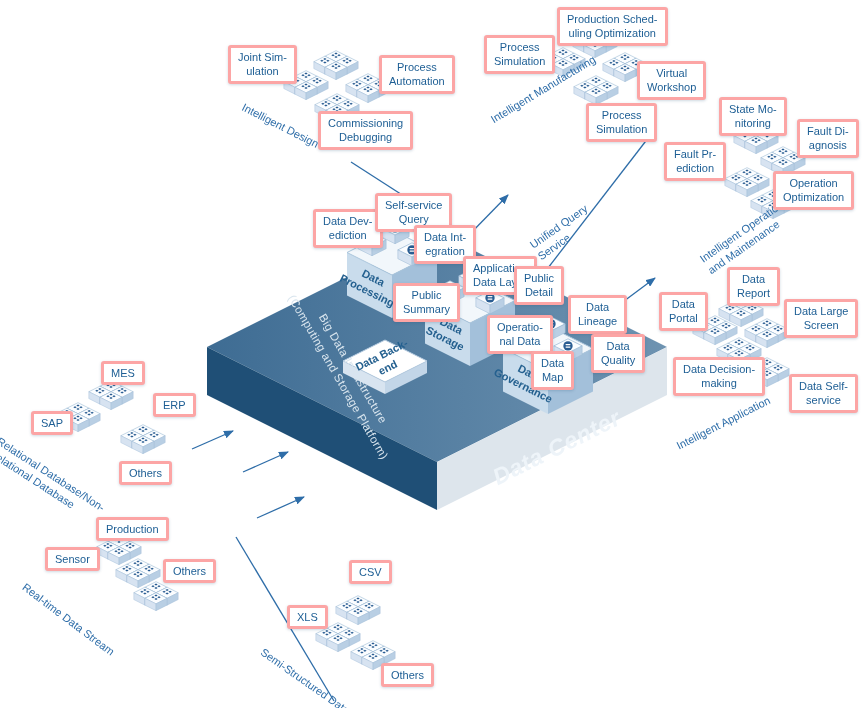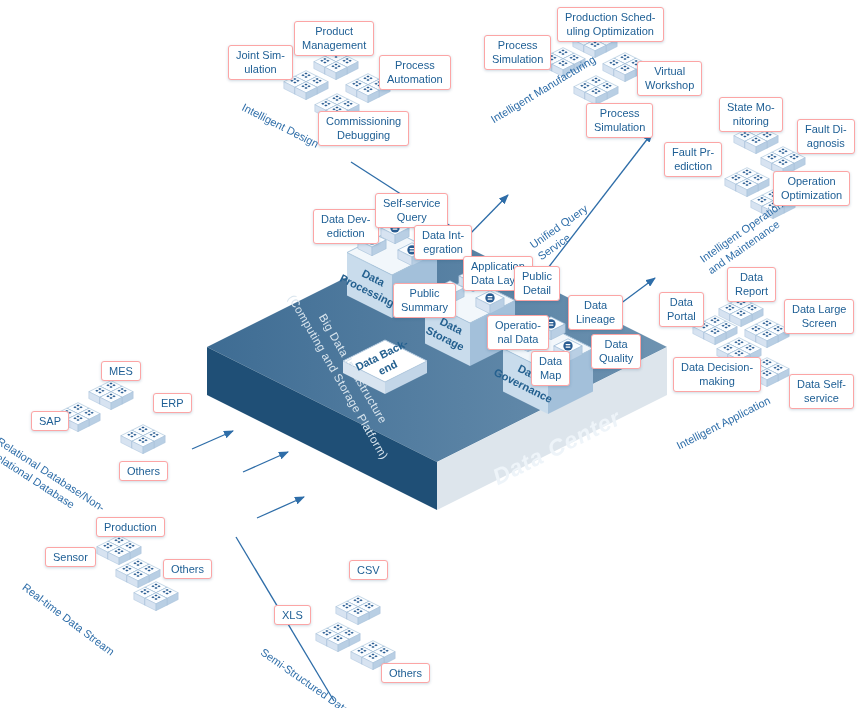--- a/index.html
+++ b/index.html
@@ -1,19 +1,19 @@
 <!DOCTYPE html>
 <html><head>
 <meta charset="utf-8">
 <style>
   html,body{margin:0;padding:0}
   body{font-family:"Liberation Sans",sans-serif;background:#fff}
   .stage{position:relative;width:865px;height:708px;overflow:hidden;background:#fff}
   .stage svg.base{position:absolute;left:0;top:0;z-index:1}
-  .lbl{position:absolute;z-index:3;background:#fff;border:1px solid #fca5a5;border-radius:3px;
+  .lbl{position:absolute;z-index:3;background:#fff;border:3px solid #fca5a5;border-radius:3px;
        padding:2px 7px;font-size:11px;line-height:1.3;color:#1d5e94;text-align:center;
        white-space:pre-line;box-shadow:0 1px 3px rgba(31,79,118,.22)}
   .rot{position:absolute;z-index:2;color:#2f6ea9;font-size:11px;line-height:1.3;
        white-space:pre-line;transform-origin:0 0}
   .stk{position:absolute;z-index:2;width:84px;text-align:center;font-size:11px;font-weight:bold;
        color:#24608f;line-height:1.25;white-space:pre-line}
   .psub{position:absolute;z-index:2;width:230px;left:230px;top:356px;transform:rotate(60deg);
        text-align:center;color:#d9e5ee;font-size:11.5px;line-height:1.5;white-space:pre-line;letter-spacing:.4px}
   .ptitle{position:absolute;z-index:2;left:462px;top:434px;width:190px;transform:rotate(-26.5deg);
        text-align:center;color:#eef4f9;font-size:23px;font-weight:bold;font-style:italic;letter-spacing:1px}
@@ -161,22 +161,20 @@
   <div class="rot" style="left:674px;top:440px;transform:rotate(-27deg)">Intelligent Application</div>
   <div class="rot" style="left:527px;top:240px;transform:rotate(-35deg)">Unified Query
 Service</div>
   <div class="rot" style="left:2px;top:434px;transform:rotate(33deg)">Relational Database/Non-
 Relational Database</div>
   <div class="rot" style="left:28px;top:580px;transform:rotate(37deg)">Real-time Data Stream</div>
   <div class="rot" style="left:266px;top:645px;transform:rotate(35deg)">Semi-Structured Data</div>
 
   <div class="lbl" style="left:228px;top:45px">Joint Sim-
 ulation</div>
-  <div class="lbl" style="left:294px;top:21px">Product
-Management</div>
   <div class="lbl" style="left:379px;top:55px">Process
 Automation</div>
   <div class="lbl" style="left:318px;top:111px">Commissioning
 Debugging</div>
 
   <div class="lbl" style="left:484px;top:35px">Process
 Simulation</div>
   <div class="lbl" style="left:557px;top:7px">Production Sched-
 uling Optimization</div>
   <div class="lbl" style="left:637px;top:61px">Virtual
@@ -227,17 +225,17 @@
 
   <div class="lbl" style="left:31px;top:411px">SAP</div>
   <div class="lbl" style="left:101px;top:361px">MES</div>
   <div class="lbl" style="left:153px;top:393px">ERP</div>
   <div class="lbl" style="left:119px;top:461px">Others</div>
 
   <div class="lbl" style="left:45px;top:547px">Sensor</div>
   <div class="lbl" style="left:96px;top:517px">Production</div>
   <div class="lbl" style="left:163px;top:559px">Others</div>
 
-  <div class="lbl" style="left:274px;top:605px">XLS</div>
+  <div class="lbl" style="left:287px;top:605px">XLS</div>
   <div class="lbl" style="left:349px;top:560px">CSV</div>
   <div class="lbl" style="left:381px;top:663px">Others</div>
 
 </div>
 
 </body></html>

